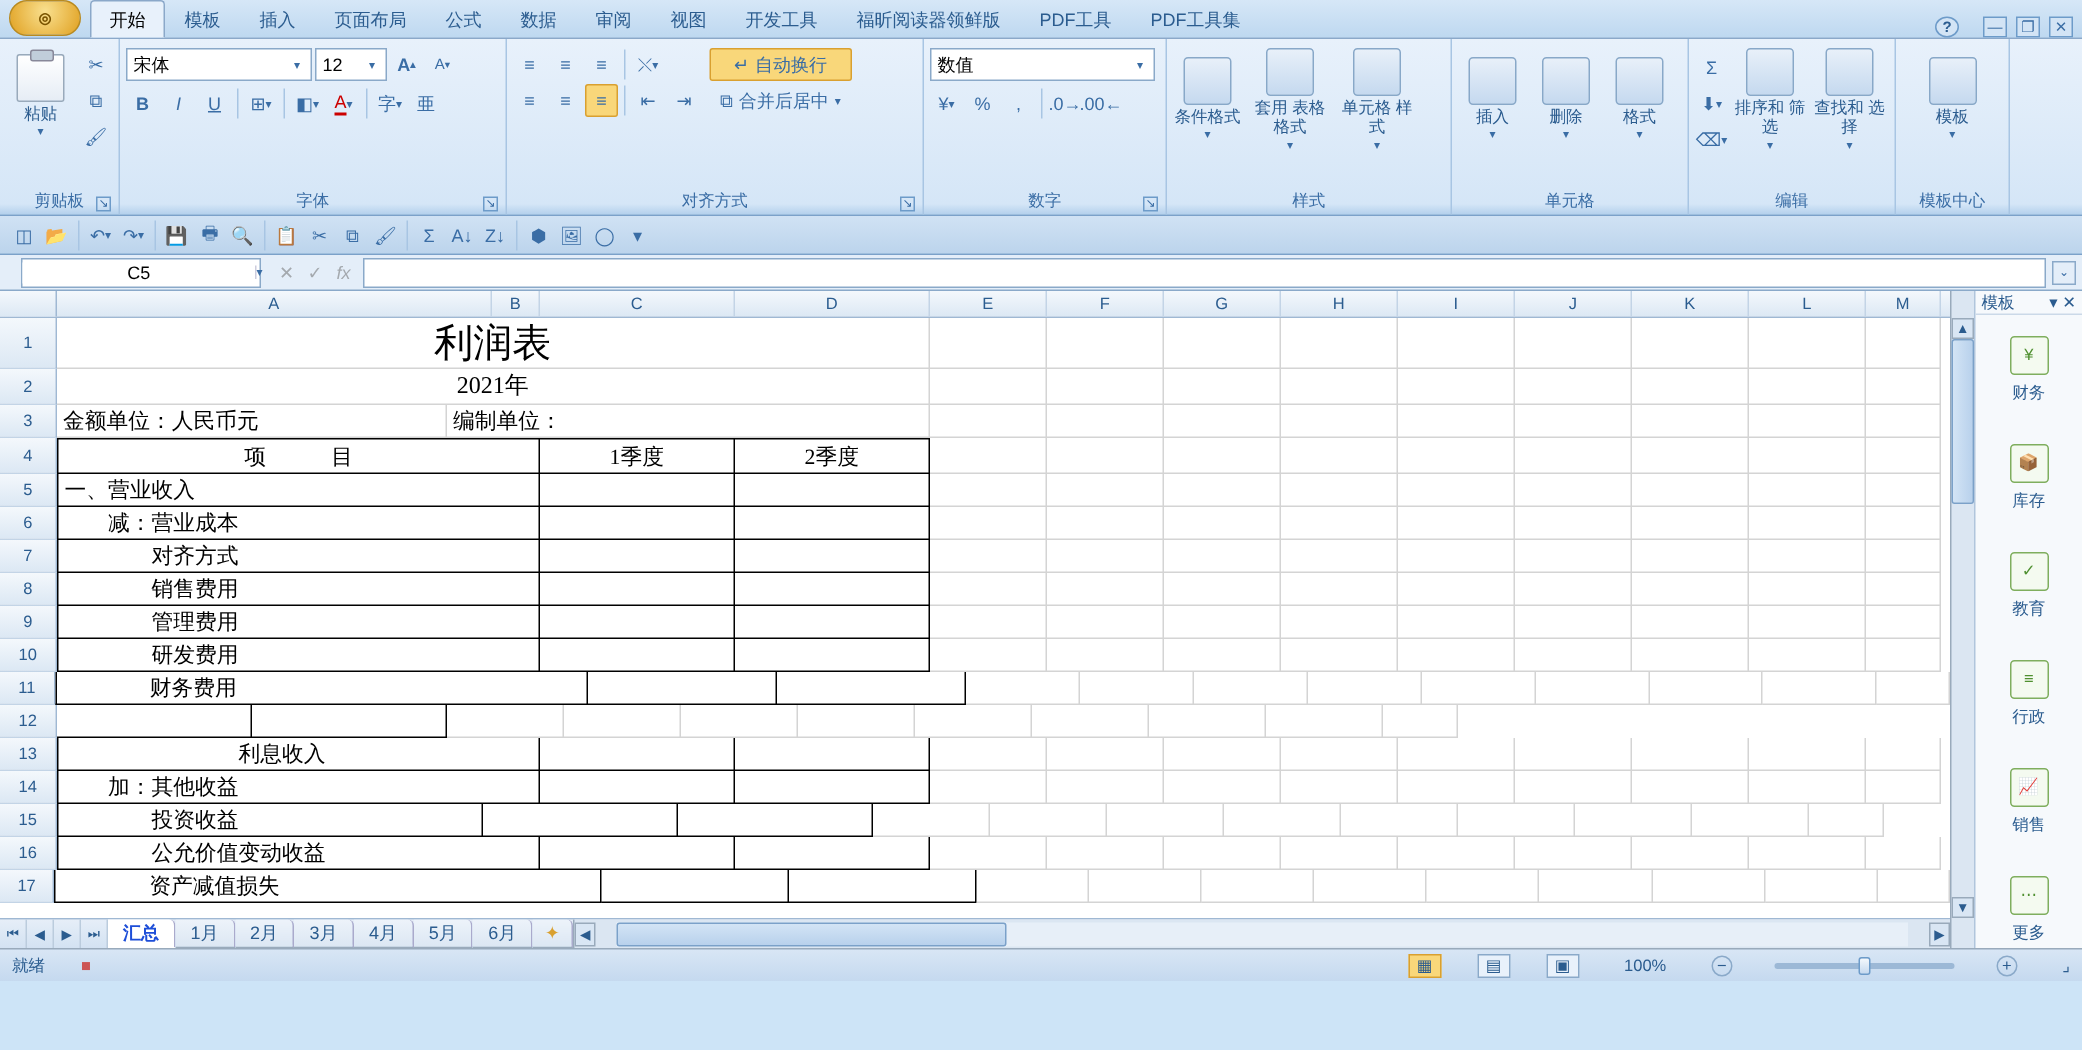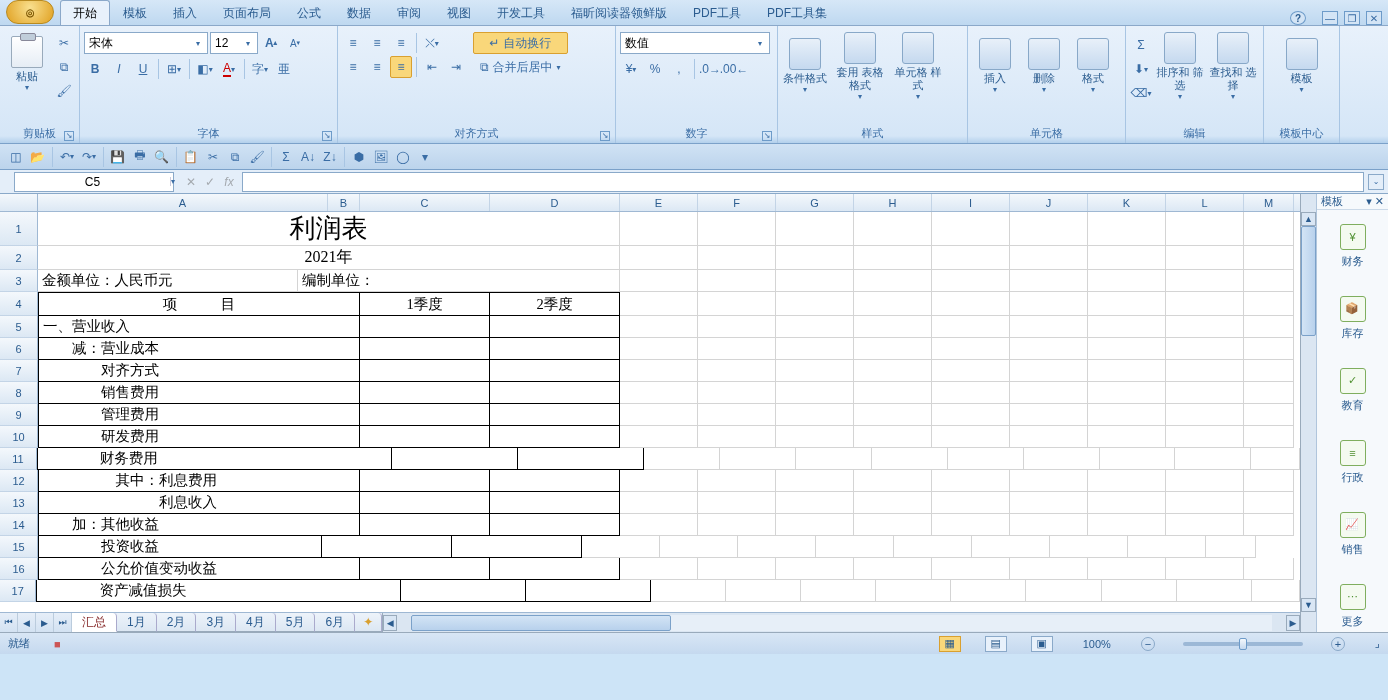--- a/index.html
+++ b/index.html
@@ -79,21 +79,21 @@
 
 .template-pane{width:72px;background:#f6f9fc;border-left:1px solid #b0c5dc;display:flex;flex-direction:column;}
 .tp-head{height:20px;display:flex;align-items:center;justify-content:space-between;padding:0 4px;font-size:11px;color:#2b5c8f;border-bottom:1px solid #cbd9e8;}
 .tp-item{flex:0 0 72px;display:flex;flex-direction:column;align-items:center;justify-content:center;gap:4px;color:#2b5c8f;font-size:11px;}
 .tp-item .ti-ico{width:26px;height:26px;border:1px solid #7fae5e;border-radius:3px;display:flex;align-items:center;justify-content:center;color:#4f9030;background:#f4faf0;}
 
 
 .sheet-row{height:20px;background:linear-gradient(#e6eef8,#d3e2f2);border-top:1px solid #9fb8d3;display:flex;align-items:stretch;}
 .nav-btn{width:18px;display:flex;align-items:center;justify-content:center;color:#2b5c8f;border-right:1px solid #bcd;font-size:9px;}
 .sheet-tab{padding:0 10px;display:flex;align-items:center;font-size:12px;color:#2b5c8f;border-right:1px solid #aac;border-top-right-radius:4px;border-bottom:1px solid #9ab;background:linear-gradient(#edf3fa,#dce7f3);}
-.sheet-tab.active{background:#fff;font-weight:normal;color:#7f1d1d;border-bottom-color:#fff;text-align:right;}
+.sheet-tab.active{background:#fff;font-weight:bold;color:#1d4ed8;border-bottom-color:#fff;text-align:right;}
 .hscroll{flex:1;background:#dbe6f2;display:flex;align-items:center;border-left:1px solid #9ab;}
 .hscroll .track{flex:1;height:16px;background:#e7eff8;position:relative;margin:0 14px;}
 .hscroll .thumb{position:absolute;left:0;top:0;height:100%;width:260px;background:linear-gradient(#d3e4f5,#b8d1ec);border:1px solid #7ba1c9;border-radius:2px;}
 .hscroll .arr{width:14px;height:16px;display:flex;align-items:center;justify-content:center;color:#2b5c8f;border:1px solid #9ab;background:#d9e6f4;font-size:9px;}
 .vscroll{width:16px;background:#dbe6f2;border-left:1px solid #9ab;display:flex;flex-direction:column;align-items:center;}
 .vscroll .arr{height:14px;width:100%;display:flex;align-items:center;justify-content:center;font-size:9px;color:#2b5c8f;border:1px solid #9ab;background:#d9e6f4;}
 .vscroll .track{flex:1;position:relative;width:100%;}
 .vscroll .thumb{position:absolute;top:0;left:0;right:0;height:110px;background:linear-gradient(90deg,#d3e4f5,#b8d1ec);border:1px solid #7ba1c9;border-radius:2px;}
 
 
@@ -525,21 +525,20 @@
           <div class="cell " style="width: 78px;"></div>
           <div class="cell " style="width: 78px;"></div>
           <div class="cell " style="width: 78px;"></div>
           <div class="cell " style="width: 78px;"></div>
           <div class="cell " style="width: 78px;"></div>
           <div class="cell " style="width: 78px;"></div>
           <div class="cell " style="width: 50px;"></div>
         </div>
         <div class="grow" style="height: 22px;">
           <div class="rowhdr">12</div>
-          <div class="cell serif b-l b-r b-b" style="width: 322px;">　　　　　其中：利息费用</div>
           <div class="cell b-r b-b" style="width: 130px;"></div>
           <div class="cell b-r b-b" style="width: 130px;"></div>
           <div class="cell " style="width: 78px;"></div>
           <div class="cell " style="width: 78px;"></div>
           <div class="cell " style="width: 78px;"></div>
           <div class="cell " style="width: 78px;"></div>
           <div class="cell " style="width: 78px;"></div>
           <div class="cell " style="width: 78px;"></div>
           <div class="cell " style="width: 78px;"></div>
           <div class="cell " style="width: 78px;"></div>

